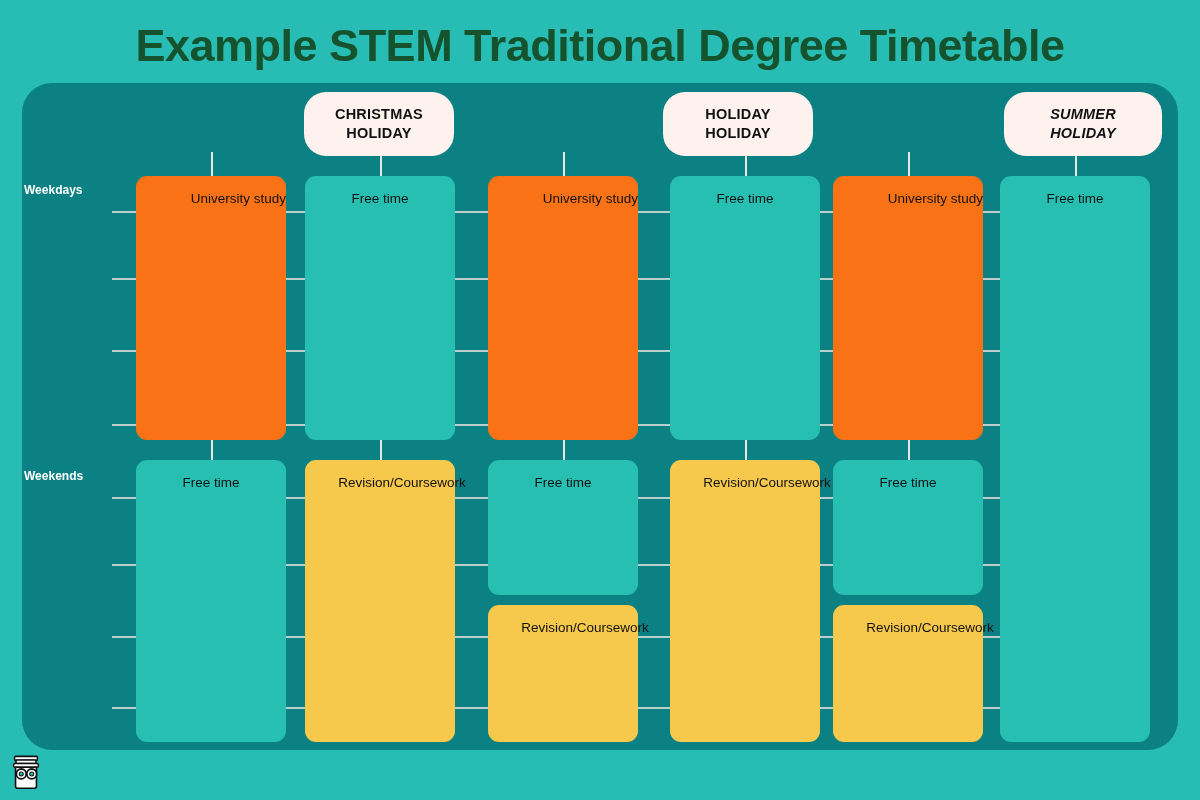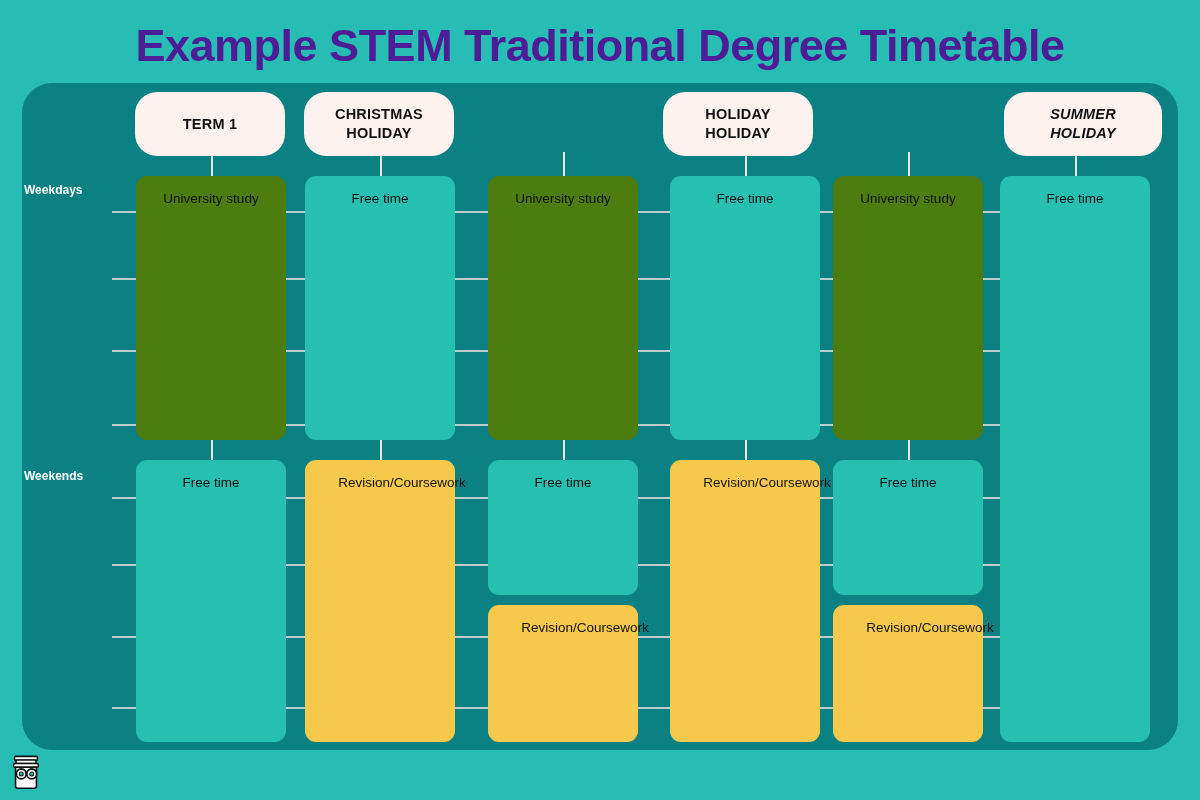--- a/index.html
+++ b/index.html
@@ -16,21 +16,21 @@
     position: relative;
   }
 
   
   .title {
     position: absolute;
     top: 16px;
     left: 0;
     width: 1200px;
     text-align: center;
-    color: #4c1d95;
+    color: #14532d;
     font-size: 45px;
     font-weight: bold;
     letter-spacing: -0.5px;
     line-height: 60px;
     white-space: nowrap;
   }
 
   
   .panel {
     position: absolute;
@@ -101,21 +101,21 @@
     border-radius: 11px;
     z-index: 4;
     display: flex;
     justify-content: center;
     color: #111;
     font-size: 13.5px;
     line-height: 18.5px;
     text-align: center;
     padding-top: 14px;
   }
-  .block.study  { background: #4d7c0f; }
+  .block.study  { background: #f97316; justify-content: flex-end; }
   .block.free   { background: #26bfb2; }
   .block.revise { background: #f6c84c; padding-left: 44px; }
 
   
   .footer {
     position: absolute;
     left: 0;
     bottom: 0;
     width: 1200px;
     height: 55px;
@@ -207,25 +207,20 @@
     <div class="connector" style="left: 745px; top: 436px; height: 26px;"></div>
     <div class="connector" style="left: 908px; top: 152px; height: 26px;"></div>
     <div class="connector" style="left: 908px; top: 436px; height: 26px;"></div>
     <div class="connector" style="left: 1075px; top: 152px; height: 26px;"></div>
   </div>
 
 <div class="rowlabel" style="left:24px; top:183px;">Weekdays</div>
 <div class="rowlabel" style="left:24px; top:469px;">Weekends</div>
 
 <div class="headers" id="headers">
-    <div class="hpill" style="left: 135px; width: 150px;">
-      <div>
-        <div>TERM 1</div>
-      </div>
-    </div>
     <div class="hpill" style="left: 304px; width: 150px;">
       <div>
         <div>CHRISTMAS</div>
         <div>HOLIDAY</div>
       </div>
     </div>
     <div class="hpill" style="left: 663px; width: 150px;">
       <div>
         <div>HOLIDAY</div>
         <div>HOLIDAY</div>

